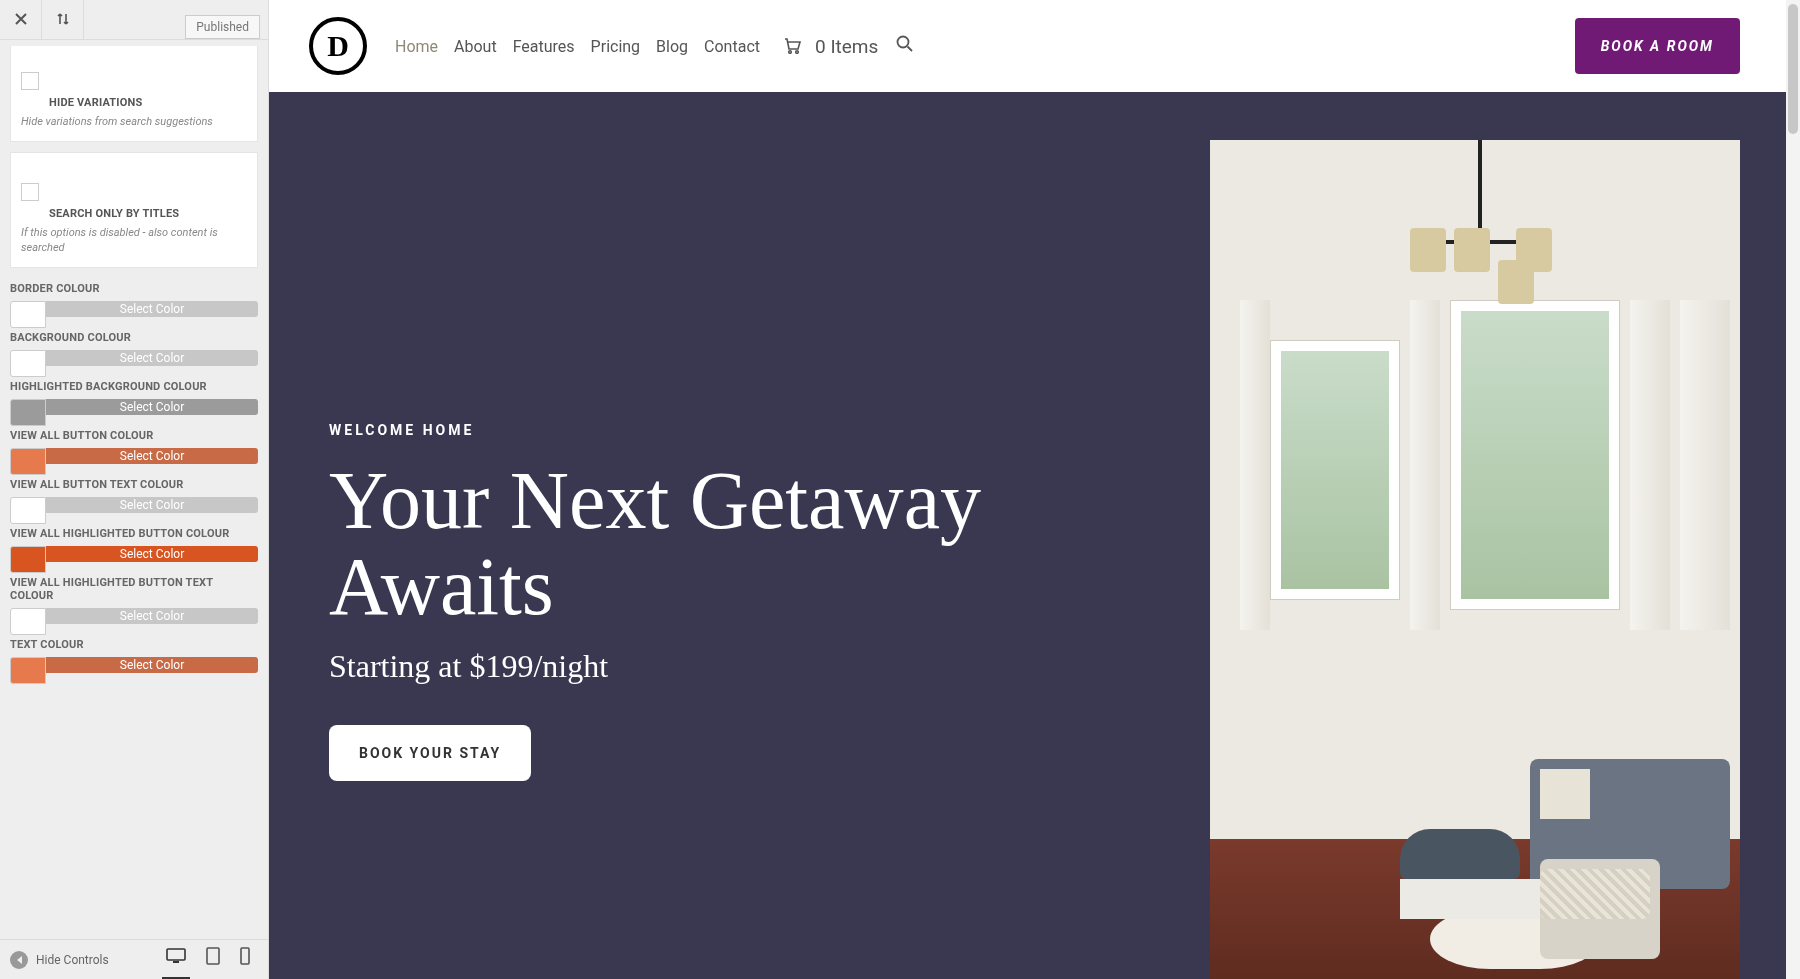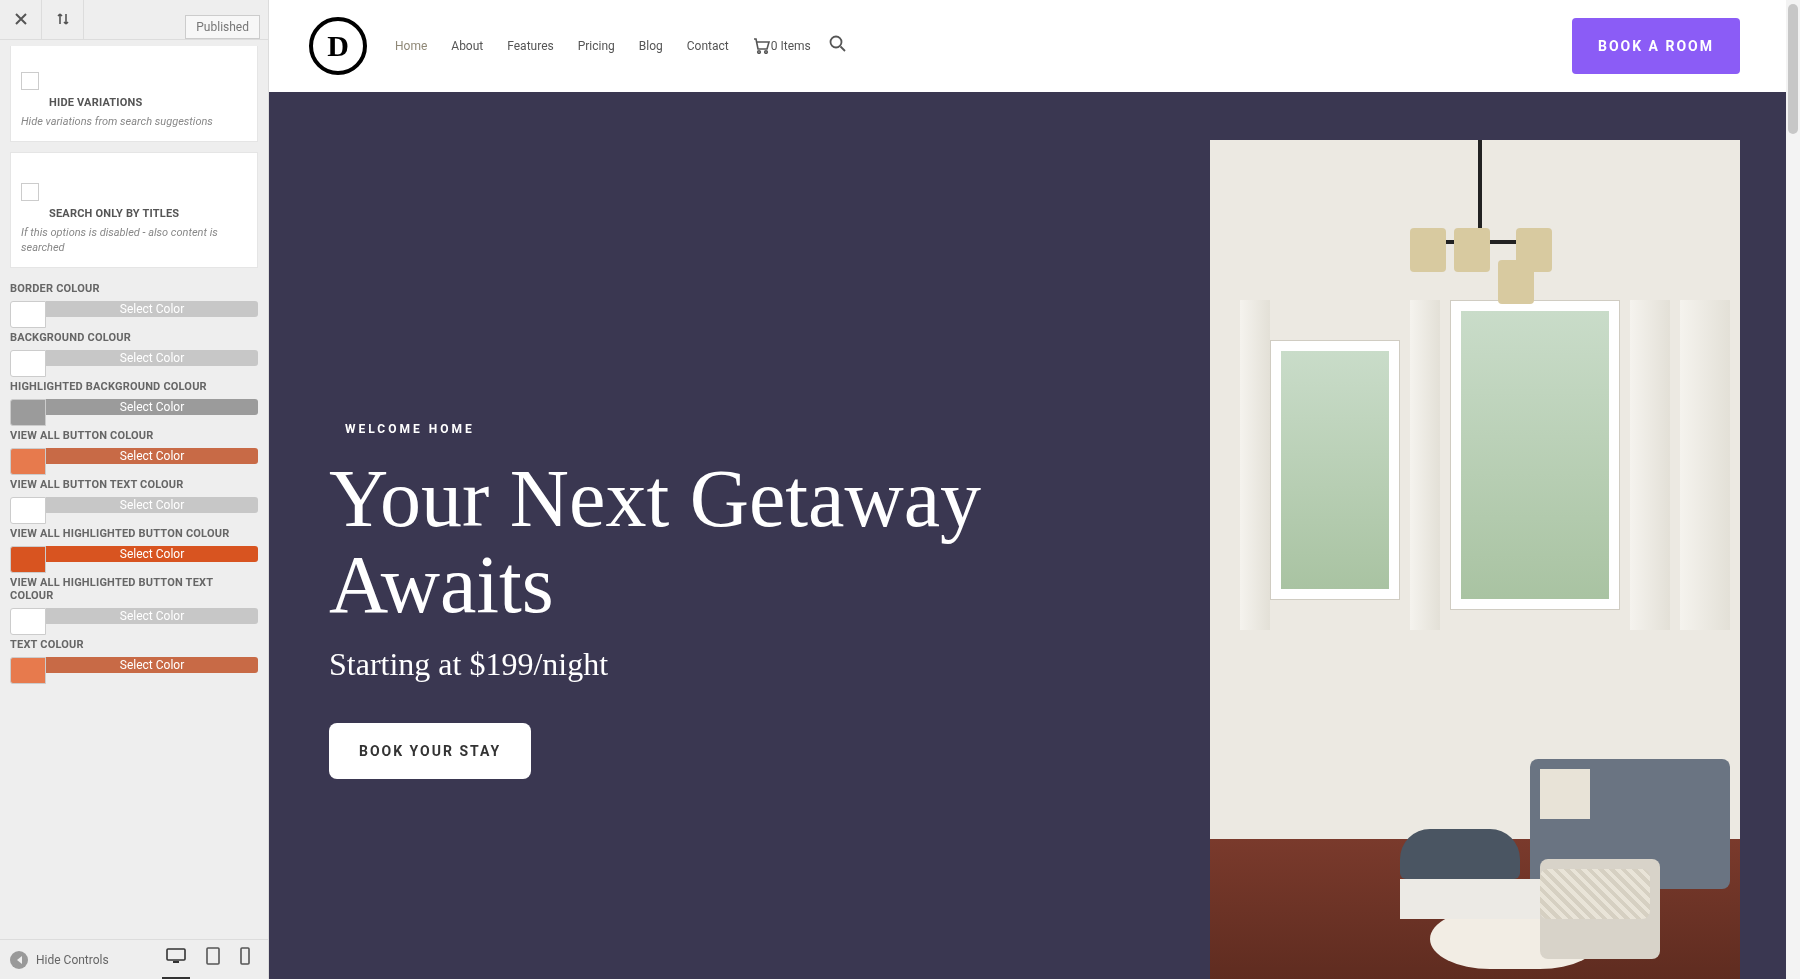--- a/index.html
+++ b/index.html
@@ -37,31 +37,31 @@
 .collapse-icon::before { content: ""; border-right: 5px solid #eee; border-top: 4px solid transparent; border-bottom: 4px solid transparent; }
 .hide-controls { font-size: 12px; color: #666; }
 .devices { margin-left: auto; display: flex; gap: 20px; padding-right: 18px; align-items: center; }
 .dev { color: #555; cursor: pointer; position: relative; padding-bottom: 4px; }
 .dev.active::after { content: ""; position: absolute; left: -4px; right: -4px; bottom: -8px; height: 3px; background: #333; }
 
 
 .preview { flex: 1; position: relative; background: #fff; display: flex; flex-direction: column; }
 .nav { height: 92px; display: flex; align-items: center; padding: 0 60px 0 40px; }
 .logo { width: 58px; height: 58px; border: 4px solid #000; border-radius: 50%; display: flex; align-items: center; justify-content: center; font-weight: 700; font-size: 30px; font-family: Georgia, serif; }
-.menu { display: flex; gap: 24px; margin-left: 28px; font-size: 12px; color: #555; }
+.menu { display: flex; gap: 16px; margin-left: 28px; font-size: 16px; color: #555; }
 .menu-item { cursor: pointer; }
 .menu-item.active { color: #8f8877; }
-.cart { margin-left: 24px; display: flex; align-items: center; gap: 0; color: #555; font-size: 12px; }
+.cart { margin-left: 24px; display: flex; align-items: center; gap: 13px; color: #555; font-size: 19px; }
 .search-icon { margin-left: 18px; cursor: pointer; }
 .nav-spacer { flex: 1; }
-.book-room { background: #8b5cf6; color: #fff; letter-spacing: 2px; font-size: 14px; font-weight: 700; padding: 20px 26px; border-radius: 4px; cursor: pointer; }
+.book-room { background: #701a75; color: #fff; letter-spacing: 2px; font-size: 14px; font-weight: 700; padding: 20px 26px; border-radius: 4px; cursor: pointer; font-style: italic; }
 
 .hero { flex: 1; background: #3a3751; position: relative; display: flex; }
 .hero-left { width: 50%; padding: 330px 40px 0 60px; color: #fff; }
-.eyebrow { font-size: 12px; font-weight: 700; letter-spacing: 3px; margin-bottom: 20px; margin-left: 16px; }
+.eyebrow { font-size: 14px; font-weight: 700; letter-spacing: 3px; margin-bottom: 20px; }
 .headline { font-family: Georgia, "Times New Roman", serif; font-size: 82px; line-height: 1.05; font-weight: 400; margin-bottom: 18px; }
 .subhead { font-family: Georgia, serif; font-size: 32px; margin-bottom: 40px; }
 .cta { display: inline-block; background: #fff; color: #333; font-weight: 700; letter-spacing: 2px; font-size: 14px; padding: 20px 30px; border-radius: 8px; cursor: pointer; }
 
 .hero-image { position: absolute; right: 60px; top: 48px; width: 530px; bottom: 0; background: linear-gradient(#efefef, #dedede); overflow: hidden; }
 .room-wall { position:absolute; top:0; left:0; right:0; bottom:0; background:#ece9e2; }
 .window { position:absolute; background:#fff; border:1px solid #d0ccc2; }
 .window.w1 { left:60px; top:200px; width:130px; height:260px; }
 .window.w2 { left:240px; top:160px; width:170px; height:310px; }
 .glass { position:absolute; inset:10px; background:linear-gradient(#c9dcc9,#a9c3a2); }

